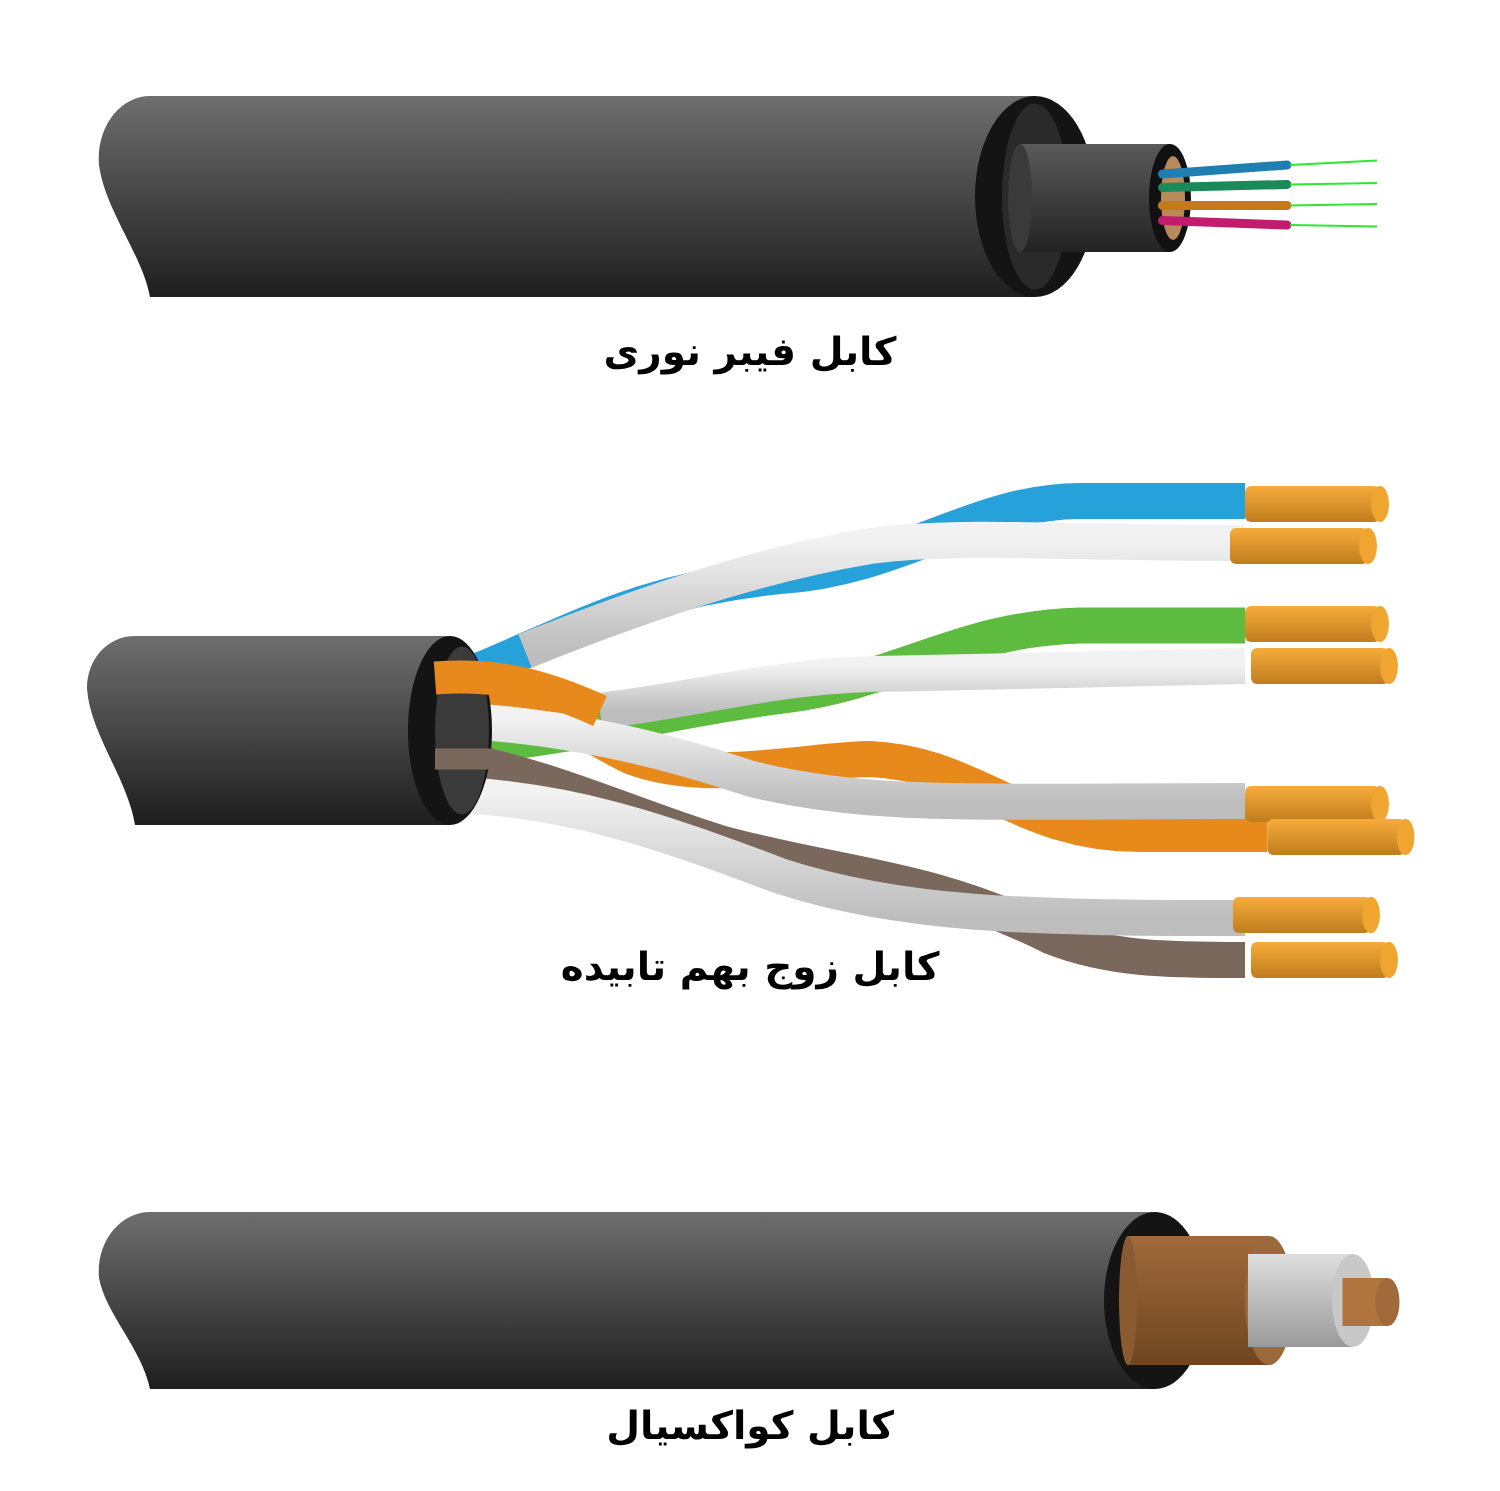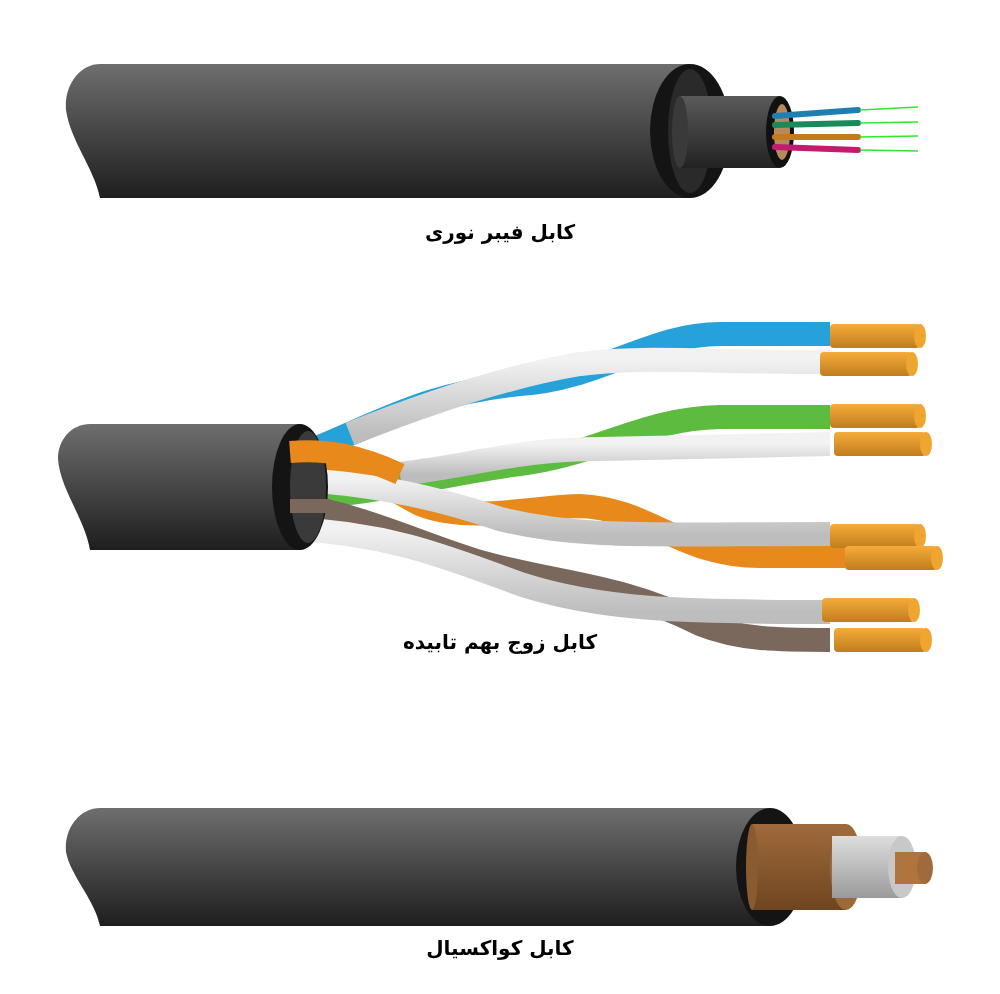--- a/index.html
+++ b/index.html
@@ -1,19 +1,19 @@
 <!DOCTYPE html>
 <html><head>
 <meta charset="utf-8">
 <style>
   html, body { margin: 0; padding: 0; background: #ffffff; }
   body { width: 1000px; height: 994px; position: relative; overflow: hidden; font-family: "DejaVu Sans", sans-serif; }
   .panel { position: absolute; left: 0; width: 1000px; }
   .panel svg { position: absolute; left: 0; top: 0; }
-  .label { position: absolute; left: 0; width: 1000px; text-align: center; font-weight: bold; font-size: 20px; color: #000; direction: rtl; font-family: "DejaVu Sans", sans-serif; }
+  .label { position: absolute; left: 0; width: 1000px; text-align: center; font-weight: bold; font-size: 26px; color: #000; direction: rtl; font-family: "DejaVu Sans", sans-serif; }
 </style>
 </head>
 <body>
 
 <svg width="0" height="0" style="position:absolute">
   <defs>
     <linearGradient id="jacketGrad" x1="0" y1="0" x2="0" y2="1">
       <stop offset="0" stop-color="#6e6e6e"></stop>
       <stop offset="1" stop-color="#1e1e1e"></stop>
     </linearGradient>

